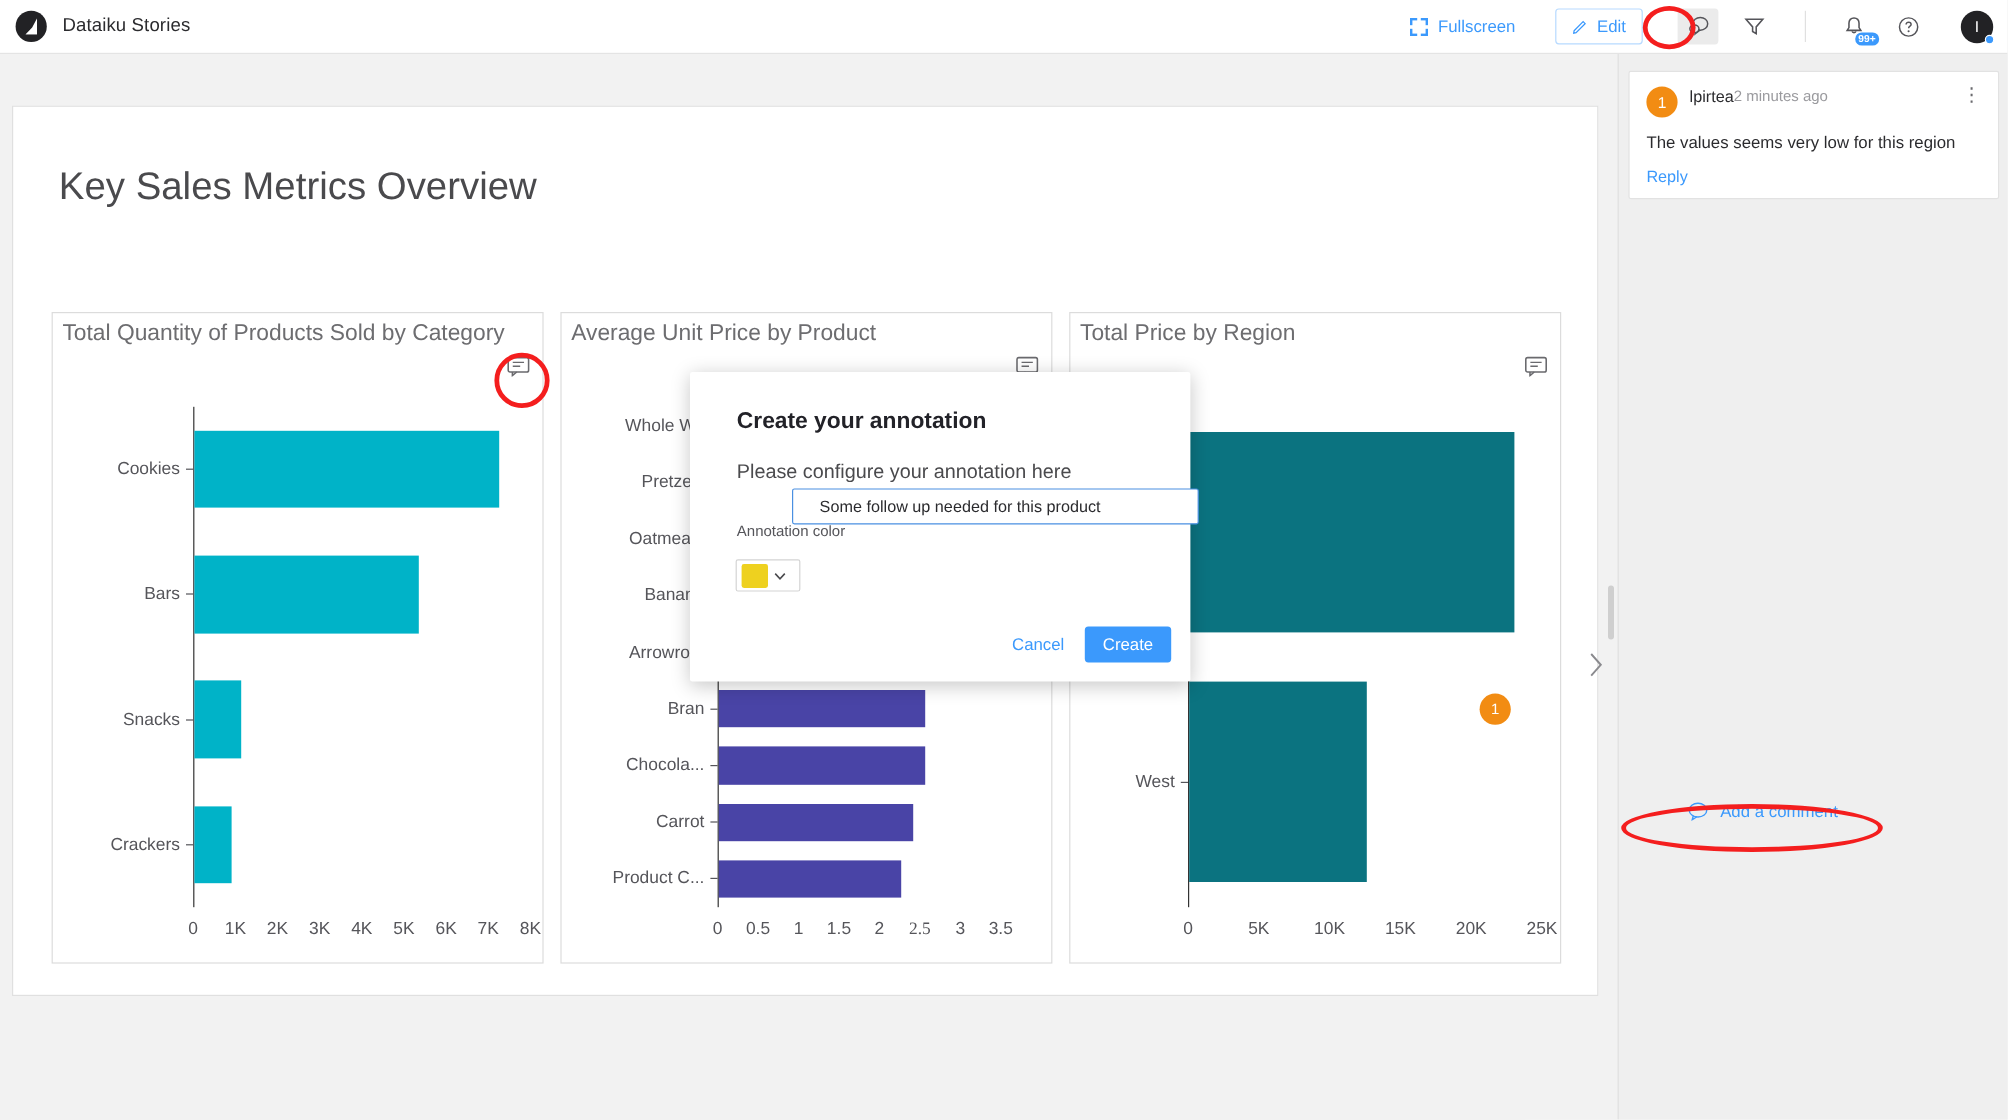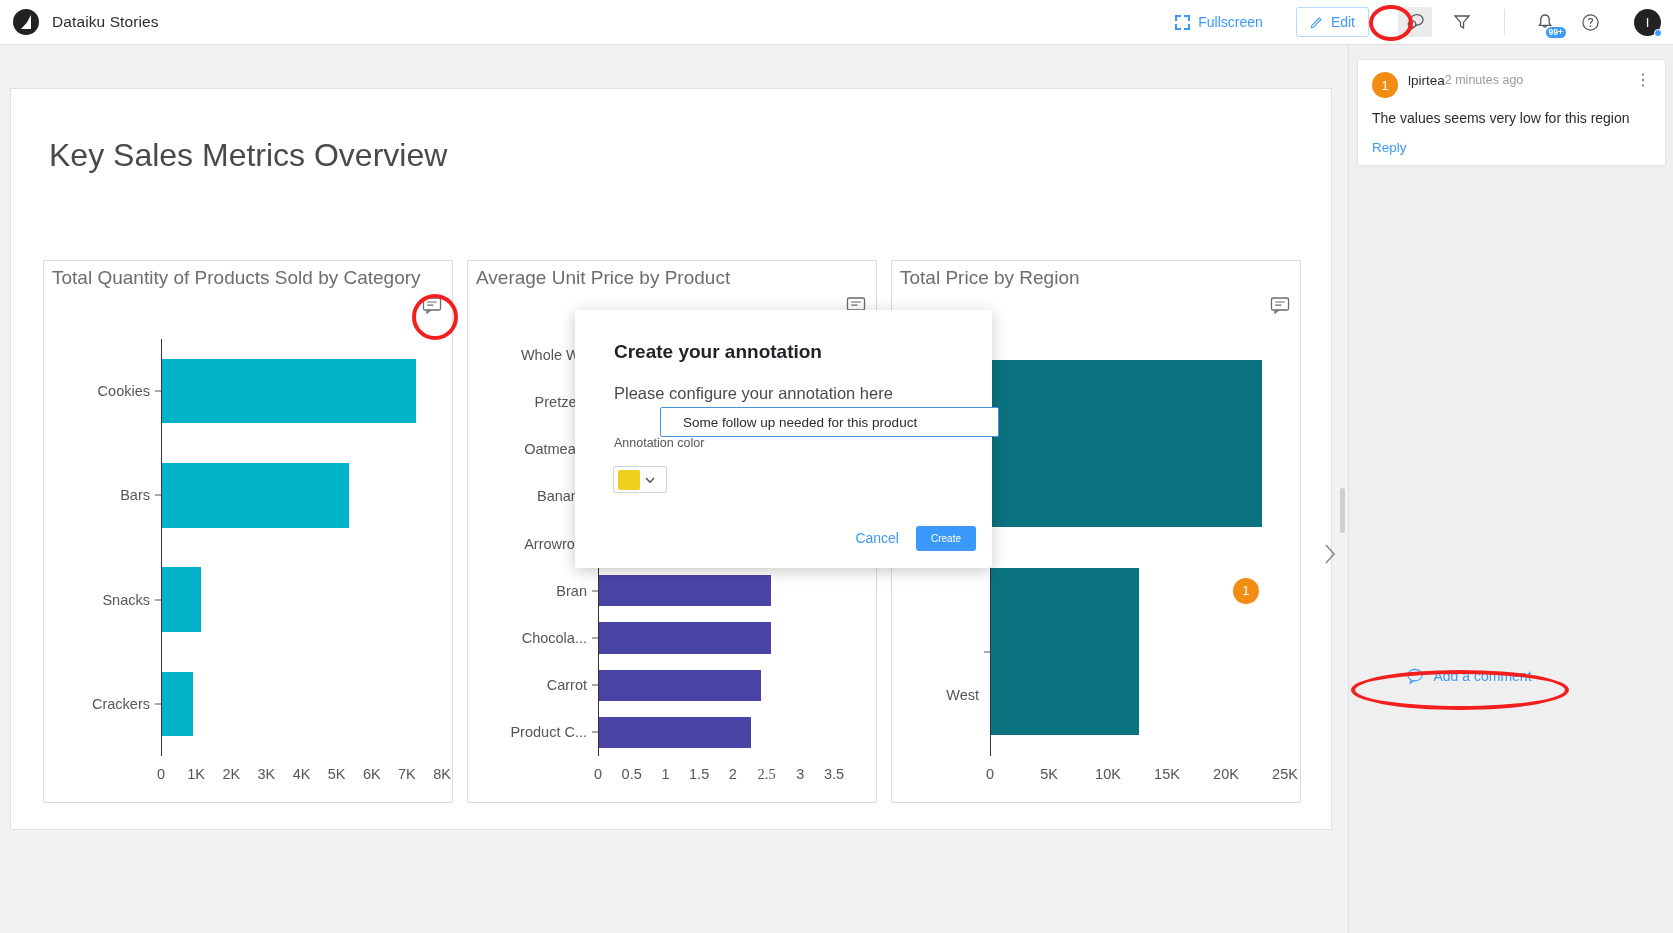--- a/index.html
+++ b/index.html
@@ -202,21 +202,21 @@
   }
   .swatch { width: 22px; height: 20px; border-radius: 2px; }
   .modal-actions {
     position: absolute; right: 16px; bottom: 16px; display: flex; align-items: center; gap: 7px;
   }
   .btn-cancel {
     color: #3b99fc; font-size: 14px; background: none; border: none; cursor: pointer;
     padding: 6px 10px; font-family: inherit;
   }
   .btn-create {
-    background: #3b99fc; color: #fff; font-size: 10px; border: none; border-radius: 3px;
+    background: #3b99fc; color: #fff; font-size: 14px; border: none; border-radius: 3px;
     padding: 7px 15px; cursor: pointer; font-family: inherit;
   }
 </style>
 </head>
 <body>
 
 <div id="app">
 
   <div class="topbar">
     <div class="brand">
@@ -378,21 +378,21 @@
             <rect x="1.5" y="2" width="17" height="12" rx="1.5" fill="none" stroke="#6a6a6e" stroke-width="1.3"></rect>
             <path d="M5 14 L5 17 L8.6 14" fill="none" stroke="#6a6a6e" stroke-width="1.3"></path>
             <path d="M5.3 6 H14.7 M5.3 9.2 H11.5" stroke="#6a6a6e" stroke-width="1.2"></path>
           </svg>
         </div>
         <div class="plot" id="plot3">
             <div class="axis-line" style="left: 98px; top: 18px; height: 417px;"></div>
             <div class="bar" style="left: 99px; top: 38.85px; width: 271.4px; height: 166.8px; background: rgb(11, 115, 128);"></div>
             <div class="bar" style="left: 99px; top: 247.35px; width: 147.5px; height: 166.8px; background: rgb(11, 115, 128);"></div>
             <div class="ytickmark" style="left: 92px; top: 330.75px;"></div>
-            <div class="ylabel" style="right: 321px; top: 330.75px; margin-top: 43px;">West</div>
+            <div class="ylabel" style="right: 321px; top: 330.75px;">West</div>
             <div class="xtick" style="left: 98px; top: 445px;">0</div>
             <div class="xtick" style="left: 157px; top: 445px;">5K</div>
             <div class="xtick" style="left: 216px; top: 445px;">10K</div>
             <div class="xtick" style="left: 275px; top: 445px;">15K</div>
             <div class="xtick" style="left: 334px; top: 445px;">20K</div>
             <div class="xtick" style="left: 393px; top: 445px;">25K</div>
           </div>
         <div class="annotation-badge" style="left:341px; top:317px;">
           <span>1</span>
         </div>

